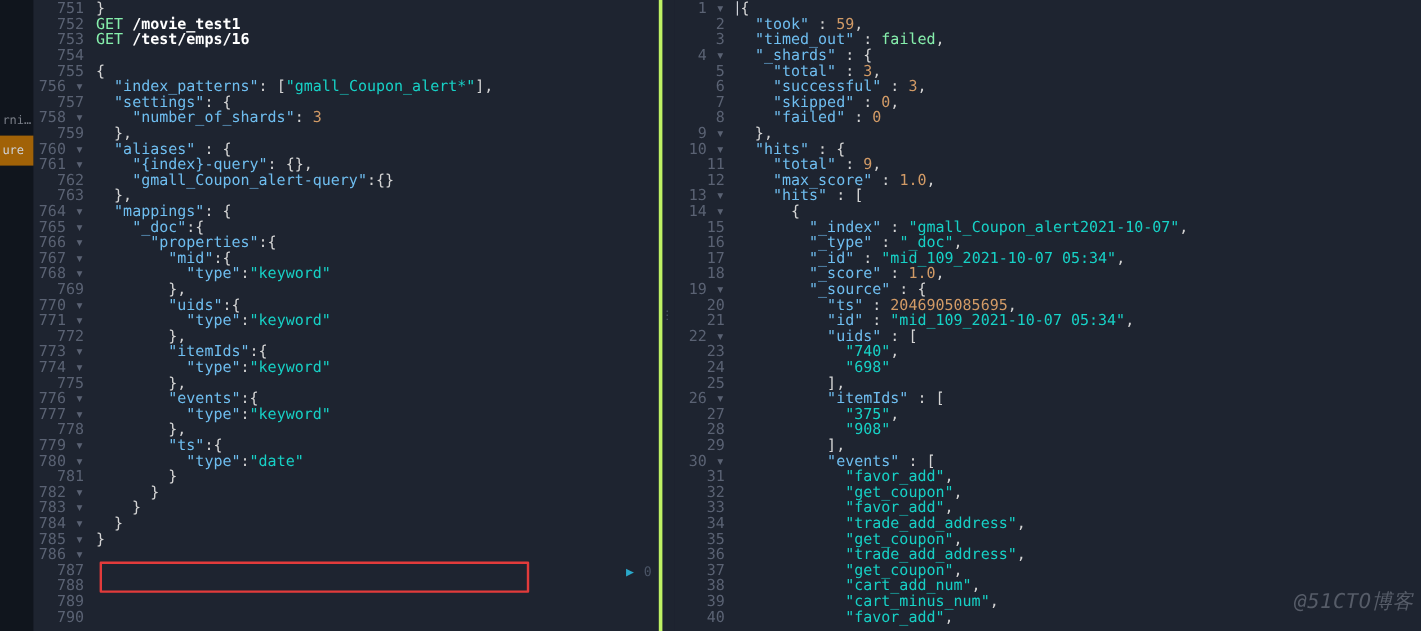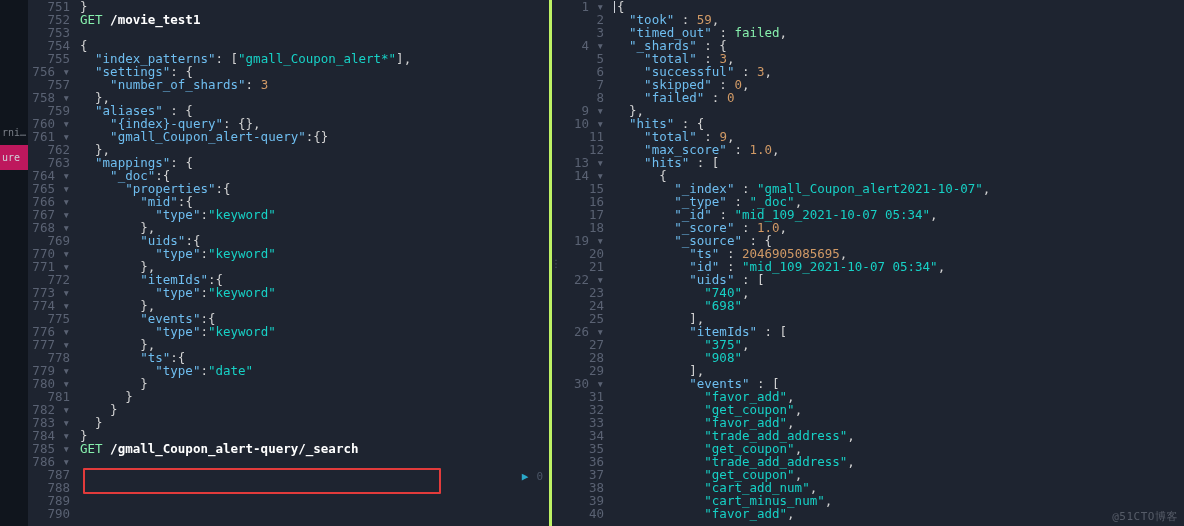--- a/index.html
+++ b/index.html
@@ -1,40 +1,40 @@
 <!DOCTYPE html>
 <html><head>
 <meta charset="utf-8">
 <style>
   * { margin: 0; padding: 0; box-sizing: border-box; }
   html, body { width:1184px; height:526px; overflow:hidden; background:#1e2430; font-family: "SFMono-Regular",Menlo,Consolas,monospace; font-size:12.5px; line-height:13px; color:#d4d4d4; }
   .workspace { display:flex; height:100%; }
-  .nav-strip { width:28px; background:#10151d; display:flex; flex-direction:column; padding-top:120px; }
+  .nav-strip { width:28px; background:#10151d; display:flex; flex-direction:column; padding-top:88px; }
   .nav-item { font-size:10px; color:#7a7f88; padding:6px 2px; overflow:hidden; white-space:nowrap; }
-  .nav-active { background:#be185d; color:#cfd3da; }
+  .nav-active { background:#a16207; color:#cfd3da; }
   .pane { position:relative; background:#1e2430; overflow:hidden; }
   .pane-left { width:524px; border-right:3px solid #bef264; }
   .pane-right { flex:1; }
   .gutter { position:absolute; top:0; left:0; width:52px; text-align:right; color:#5a6273; user-select:none; }
   .codecol { position:absolute; top:0; left:52px; right:0; }
   .line { height:13px; white-space:pre; }
   .lnum { padding-right:10px; display:block; height:13px; }
   .m-get, .m-put, .m-bool { color:#86efac; }
   .path { color:#ffffff;font-weight:bold; }
   .brace, .punct { color:#d4d4d4; }
   .key { color:#6fbef0; }
   .str { color:#17d1c6; }
   .num { color:#d19a66; }
   .fold { color:#5a6273; }
   .highlight-box { position:absolute; left:55px; top:468px; width:358px; height:26px; border:2px solid #e23b3b; pointer-events:none; border-radius:1px; }
   .run-chip { position:absolute; right:6px; top:468px; height:16px; display:flex; align-items:center; gap:8px; color:#4b5566; font-size:11px; }
   .run-chip .play { color:#2aa8c9; font-size:11px; }
   .splitter { width:10px; background:#1e2430; display:flex; align-items:center; justify-content:center; color:#4b5566; font-size:10px; letter-spacing:2px; }
   .cursor { display:inline-block; width:1px; height:12px; border-left:1px solid #cfd3da; vertical-align:-2px; margin-right:2px;}
-  .watermark { position:absolute; right:6px; bottom:3px; color:#565c68; font-size:11px; letter-spacing:0.5px;}
+  .watermark { position:absolute; right:6px; bottom:17px; color:#565c68; font-size:17px; letter-spacing:0.5px;font-style:italic;}
 </style>
 </head>
 <body>
 
 <div class="workspace">
 
   <div class="nav-strip">
     <div class="nav-item">rni…</div>
     <div class="nav-item nav-active">ure</div>
   </div>
@@ -78,20 +78,21 @@
         <span class="lnum">785<span class="fold"> ▾</span></span>
         <span class="lnum">786<span class="fold"> ▾</span></span>
         <span class="lnum">787<span class="fold"></span></span>
         <span class="lnum">788<span class="fold"></span></span>
         <span class="lnum">789<span class="fold"></span></span>
         <span class="lnum">790<span class="fold"></span></span>
       </div>
     <div class="codecol" id="code-left">
         <div class="line"><span class="brace">}</span></div>
         <div class="line"><span class="m-get">GET </span><span class="path">/movie_test1</span></div>
+        <div class="line"><span class="m-get">GET </span><span class="path">/test/emps/16</span></div>
         <div class="line"></div>
         <div class="line"><span class="brace">{</span></div>
         <div class="line"><span class="punct">  </span><span class="key">"index_patterns"</span><span class="punct">: [</span><span class="str">"gmall_Coupon_alert*"</span><span class="punct">],</span></div>
         <div class="line"><span class="punct">  </span><span class="key">"settings"</span><span class="punct">: {</span></div>
         <div class="line"><span class="punct">    </span><span class="key">"number_of_shards"</span><span class="punct">: </span><span class="num">3</span></div>
         <div class="line"><span class="punct">  },</span></div>
         <div class="line"><span class="punct">  </span><span class="key">"aliases"</span><span class="punct"> : {</span></div>
         <div class="line"><span class="punct">    </span><span class="key">"{index}-query"</span><span class="punct">: {},</span></div>
         <div class="line"><span class="punct">    </span><span class="key">"gmall_Coupon_alert-query"</span><span class="punct">:{}</span></div>
         <div class="line"><span class="punct">  },</span></div>
@@ -110,21 +111,20 @@
         <div class="line"><span class="punct">        </span><span class="key">"events"</span><span class="punct">:{</span></div>
         <div class="line"><span class="punct">          </span><span class="key">"type"</span><span class="punct">:</span><span class="str">"keyword"</span></div>
         <div class="line"><span class="punct">        },</span></div>
         <div class="line"><span class="punct">        </span><span class="key">"ts"</span><span class="punct">:{</span></div>
         <div class="line"><span class="punct">          </span><span class="key">"type"</span><span class="punct">:</span><span class="str">"date"</span></div>
         <div class="line"><span class="punct">        }</span></div>
         <div class="line"><span class="punct">      }</span></div>
         <div class="line"><span class="punct">    }</span></div>
         <div class="line"><span class="punct">  }</span></div>
         <div class="line"><span class="brace">}</span></div>
-        <div class="line"><span class="m-get">GET </span><span class="path">/gmall_Coupon_alert-query/_search</span></div>
         <div class="line"></div>
         <div class="line"></div>
         <div class="line"></div>
       </div>
     <div class="highlight-box"></div>
     <div class="run-chip">
       <span class="play">▶</span>
       <span>0</span>
     </div>
   </div>

